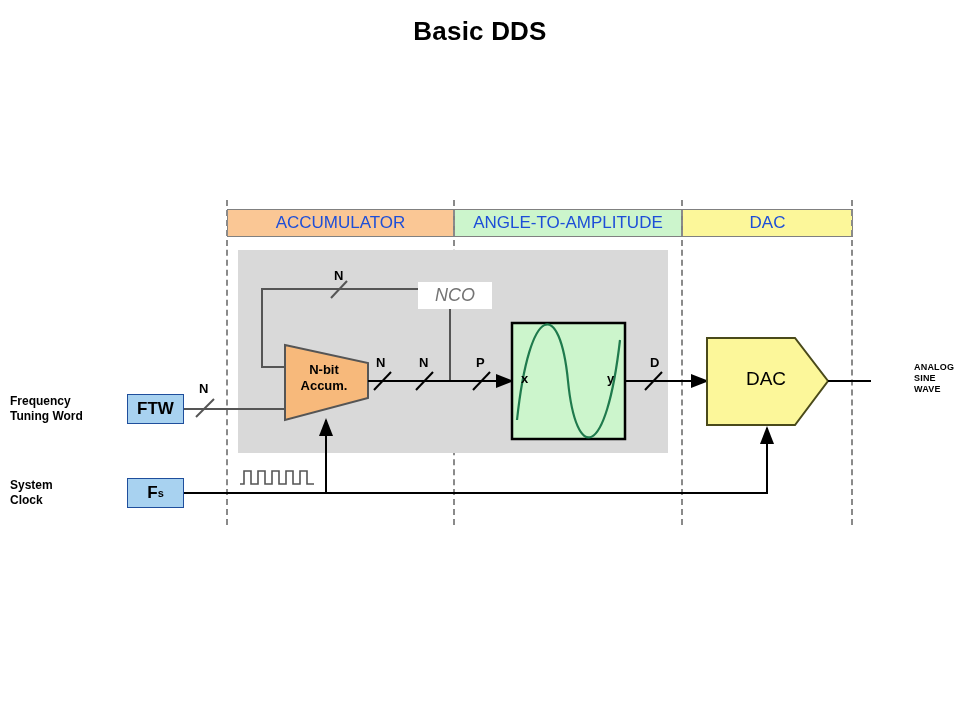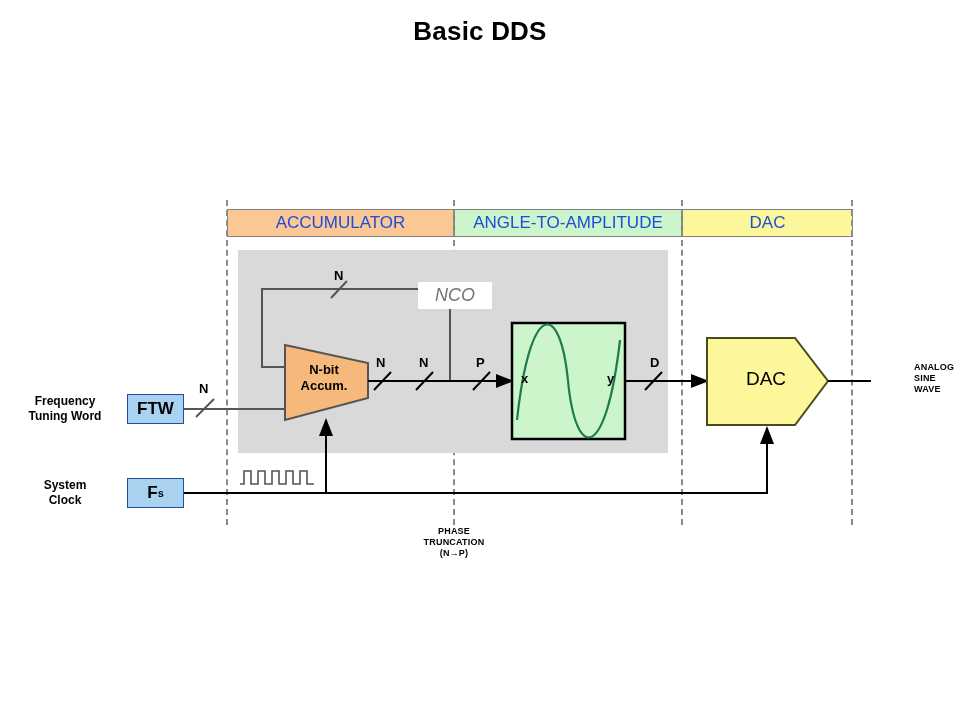--- a/index.html
+++ b/index.html
@@ -96,21 +96,21 @@
   }
   #ftw-box { left: 127px; top: 394px; width: 57px; height: 30px; }
   #fs-box  { left: 127px; top: 478px; width: 57px; height: 30px; }
   #fs-box .sub { font-size: 11px; vertical-align: -2px; }
 
   .io-label {
     position: absolute;
     font-size: 12px;
     font-weight: bold;
     color: #000000;
-    text-align: center;
+    text-align: left;
     line-height: 15px;
   }
   #ftw-label { left: 10px; top: 394px; width: 110px; }
   #fs-label  { left: 10px; top: 478px; width: 110px; }
 
   #accum-label {
     position: absolute;
     left: 289px;
     top: 362px;
     width: 70px;
@@ -268,25 +268,20 @@
 
   <div id="dac-label">DAC</div>
 
   <div class="bus-label" id="bus-ftw">N</div>
   <div class="bus-label" id="bus-fb">N</div>
   <div class="bus-label" id="bus-n1">N</div>
   <div class="bus-label" id="bus-n2">N</div>
   <div class="bus-label" id="bus-p">P</div>
   <div class="bus-label" id="bus-d">D</div>
 
-  <div id="phase-trunc">
-    <div>PHASE</div>
-    <div>TRUNCATION</div>
-    <div>(N→P)</div>
-  </div>
 
   <div id="analog-label">
     <div>ANALOG</div>
     <div>SINE</div>
     <div>WAVE</div>
   </div>
 
 </div>
 
 </body></html>

